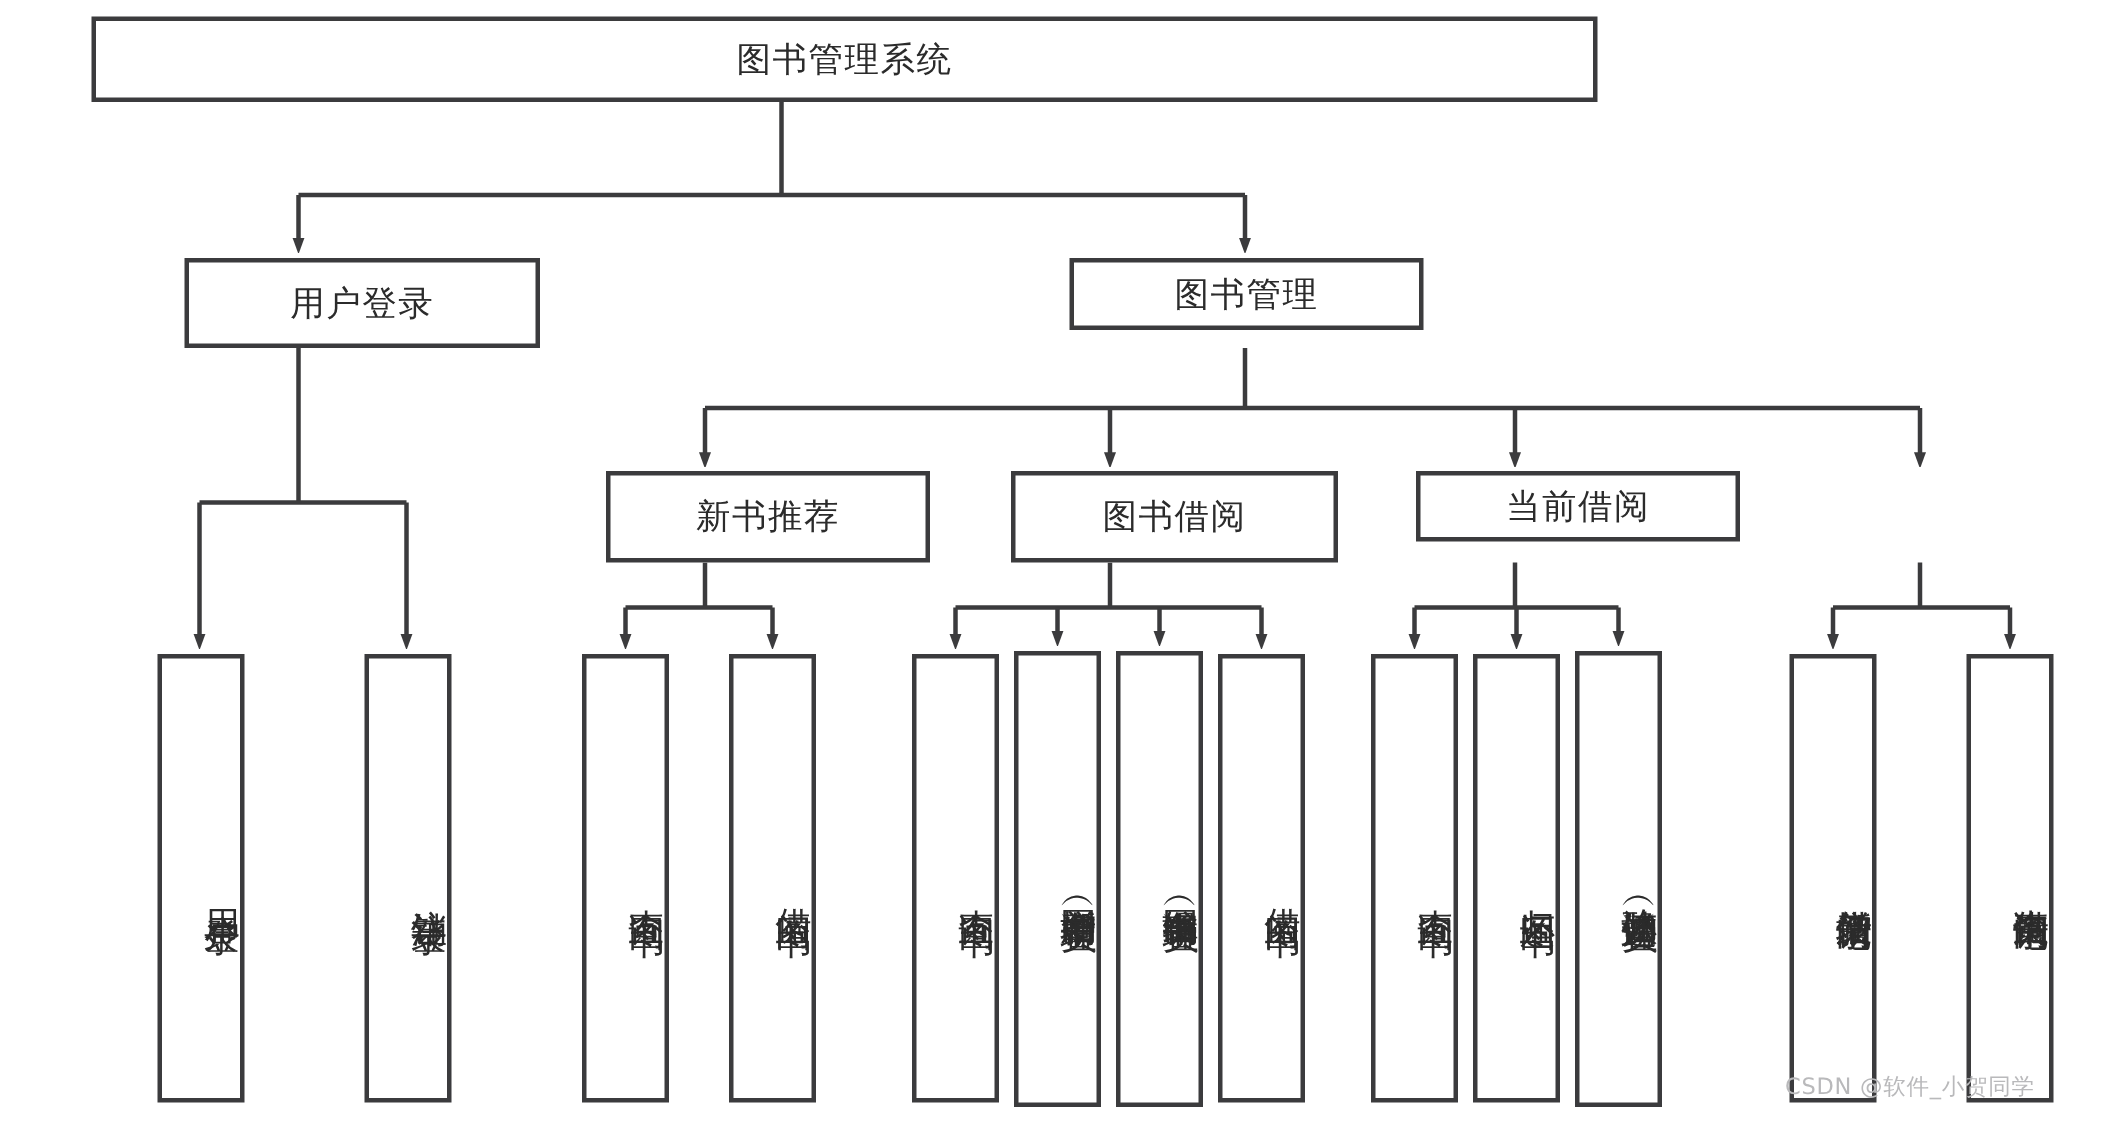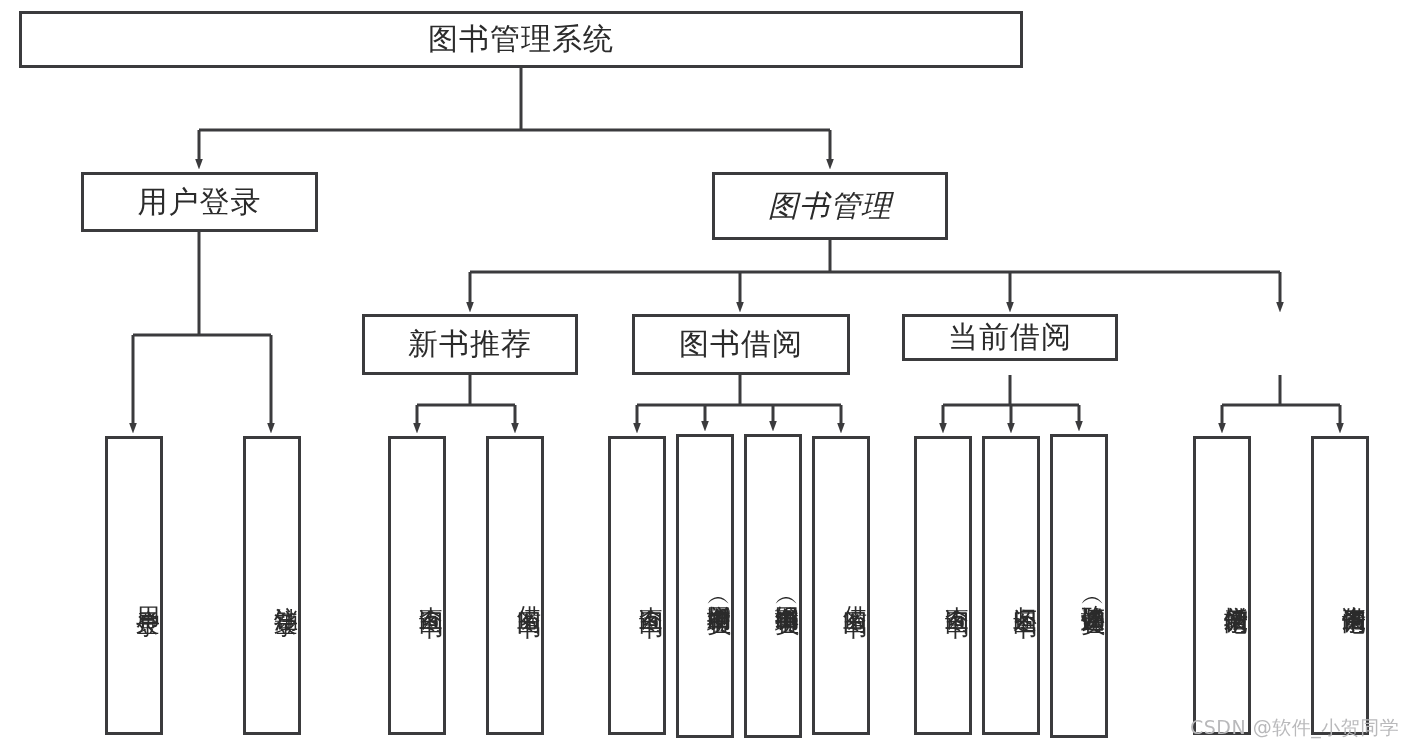--- a/index.html
+++ b/index.html
@@ -28,22 +28,23 @@
     position: absolute;
     box-sizing: border-box;
     border: 3px solid #3b3b3d;
     background: #ffffff;
     display: flex;
     align-items: center;
     justify-content: center;
     color: #2b2b2b;
   }
   .node.horiz {
-    font-size: 30px;
+    font-size: 23px;
     letter-spacing: 1px;
+    margin-left: 42px;
   }
   .node.vert {
     writing-mode: vertical-rl;
     text-orientation: upright;
     font-size: 24px;
     letter-spacing: 3px;
     align-items: flex-start;
     justify-content: center;
     padding-top: 14px;
     line-height: 1;
@@ -52,21 +53,21 @@
     padding-top: 8px;
     letter-spacing: 1px;
   }
   .label {
     white-space: pre;
   }
   #watermark {
     position: absolute;
     left: 1190px;
     top: 715px;
-    font-size: 19px;
+    font-size: 15px;
     color: #b9b9bb;
     white-space: nowrap;
     letter-spacing: 0.5px;
   }
 </style>
 </head>
 <body>
 
 <div id="canvas">
 
@@ -123,21 +124,21 @@
     </g>
   </svg>
 
   <div class="node horiz" style="left:19px; top:11px; width:1004px; height:57px;">
     <span class="label">图书管理系统</span>
   </div>
 
   <div class="node horiz" style="left:81px; top:172px; width:237px; height:60px;">
     <span class="label">用户登录</span>
   </div>
-  <div class="node horiz" style="left:712px; top:172px; width:236px; height:68px;font-style:italic;">
+  <div class="node horiz" style="left:671px; top:172px; width:236px; height:48px;">
     <span class="label">图书管理</span>
   </div>
 
   <div class="node horiz" style="left:362px; top:314px; width:216px; height:61px;">
     <span class="label">新书推荐</span>
   </div>
   <div class="node horiz" style="left:632px; top:314px; width:218px; height:61px;">
     <span class="label">图书借阅</span>
   </div>
   <div class="node horiz" style="left:902px; top:314px; width:216px; height:47px;">

